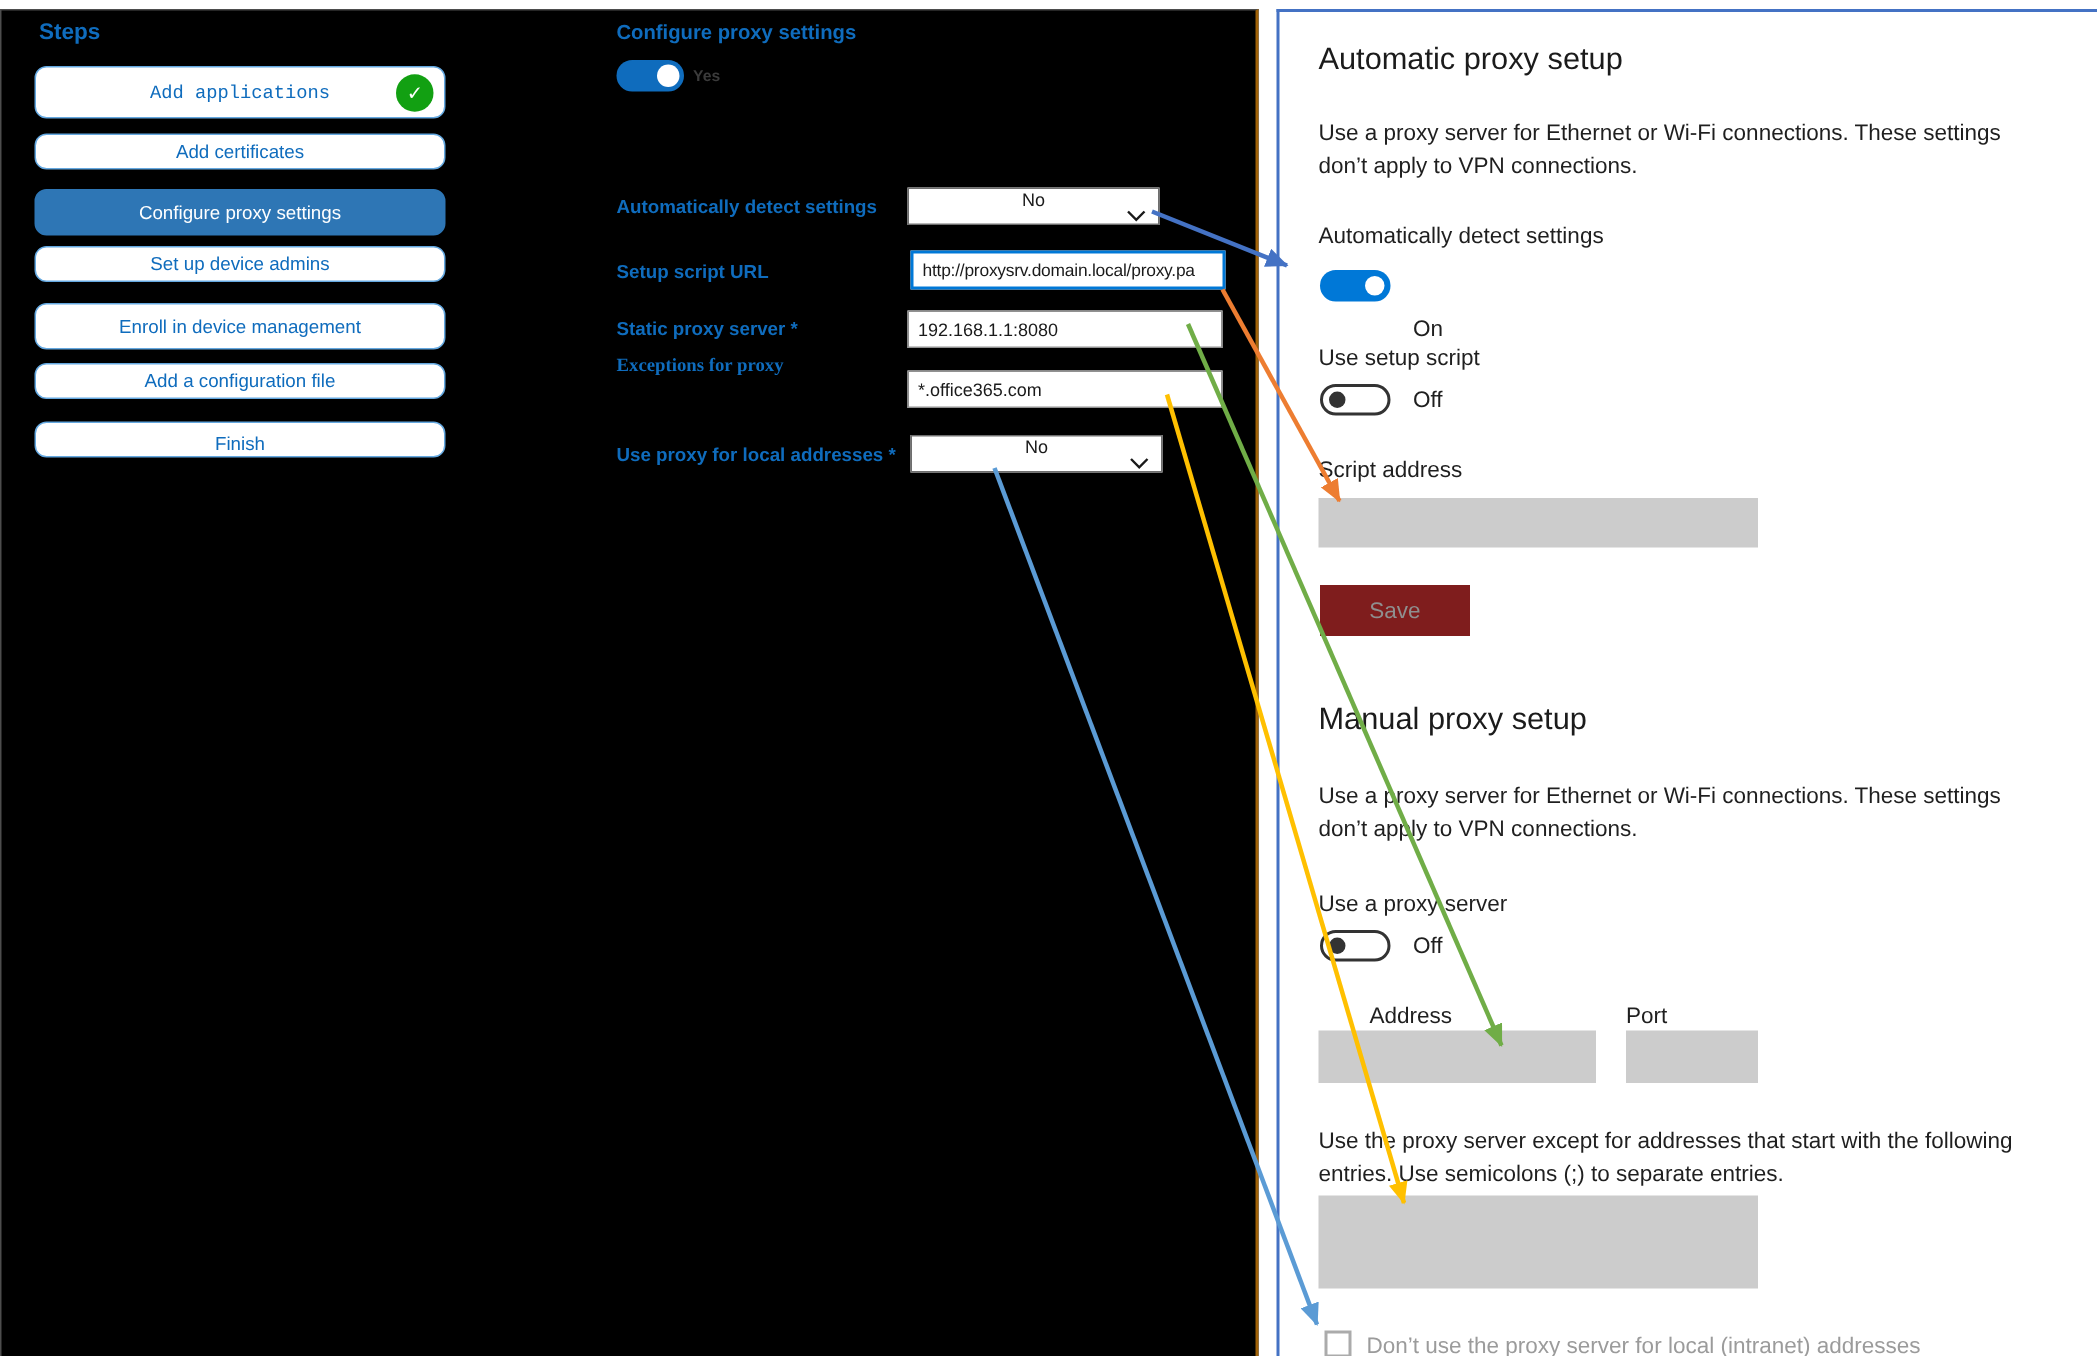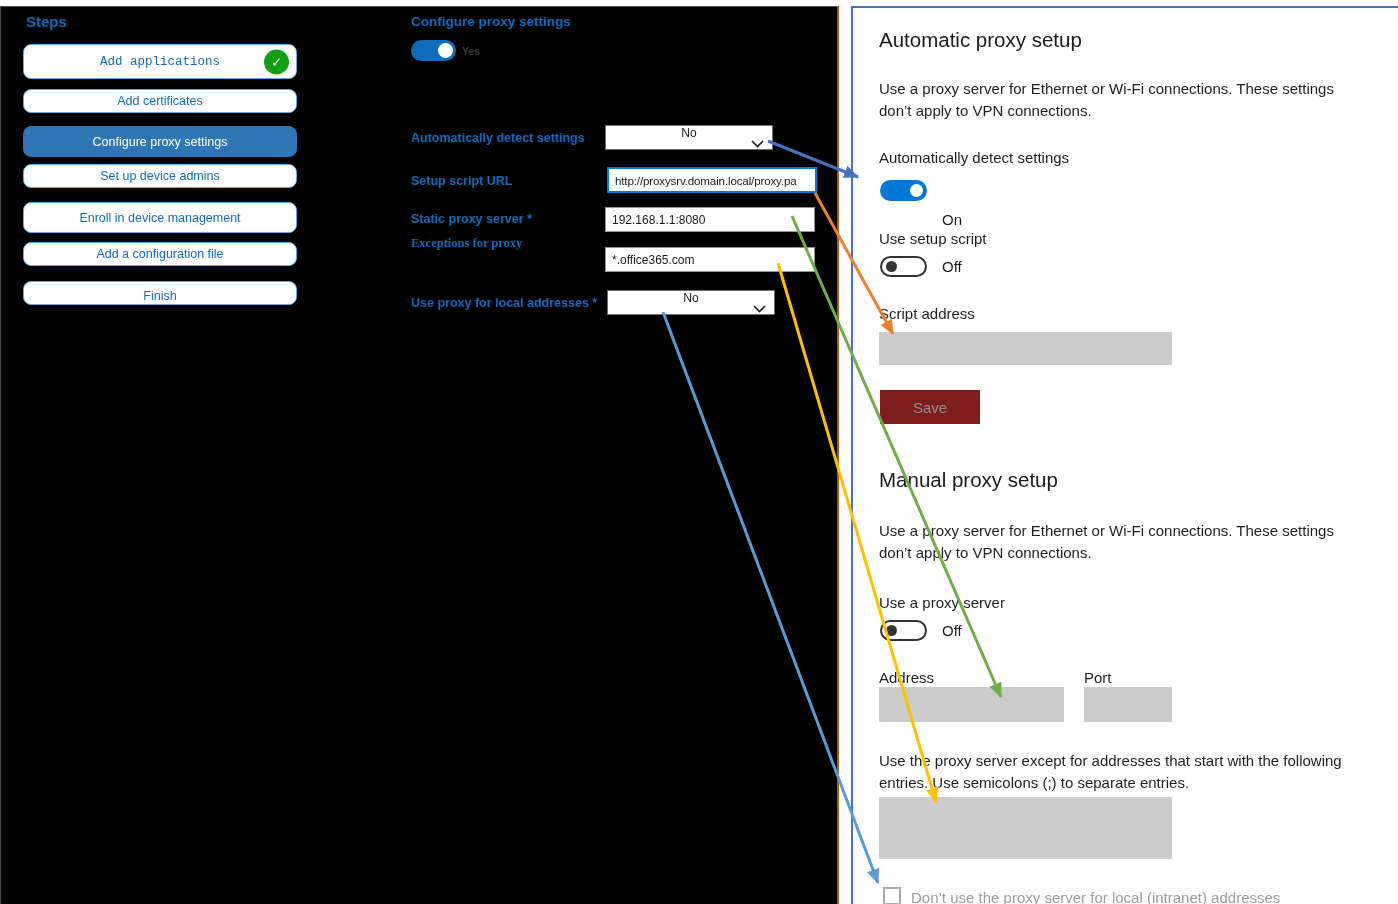--- a/index.html
+++ b/index.html
@@ -145,21 +145,21 @@
 
     <div class="rw-h" style="top:460px;">Manual proxy setup</div>
     <div class="rw-p" style="top:512px;">Use a proxy server for Ethernet or Wi-Fi connections. These settings don’t apply to VPN connections.</div>
 
     <div class="rw-label" style="top:586px;">Use a proxy server</div>
     <div class="toggle-win off" style="top:612px;">
         <span class="knob"></span>
       </div>
     <div class="toggle-state" style="top:614px;">Off</div>
 
-    <div class="rw-label" style="top:661px;">Address</div>
+    <div class="rw-label" style="top:661px;margin-left:34px;">Address</div>
     <div class="rw-label" style="left:231px;top:661px;">Port</div>
     <div class="gray-box" style="left:26px;top:679px;width:185px;height:35px;"></div>
     <div class="gray-box" style="left:231px;top:679px;width:88px;height:35px;"></div>
 
     <div class="rw-p" style="top:742px;width:470px;">Use the proxy server except for addresses that start with the following entries. Use semicolons (;) to separate entries.</div>
     <div class="gray-box" style="left:26px;top:789px;width:293px;height:62px;"></div>
 
     <div class="cb" style="top:879px;"></div>
     <div class="cb-label" style="top:881px;">Don’t use the proxy server for local (intranet) addresses</div>
   </div>

